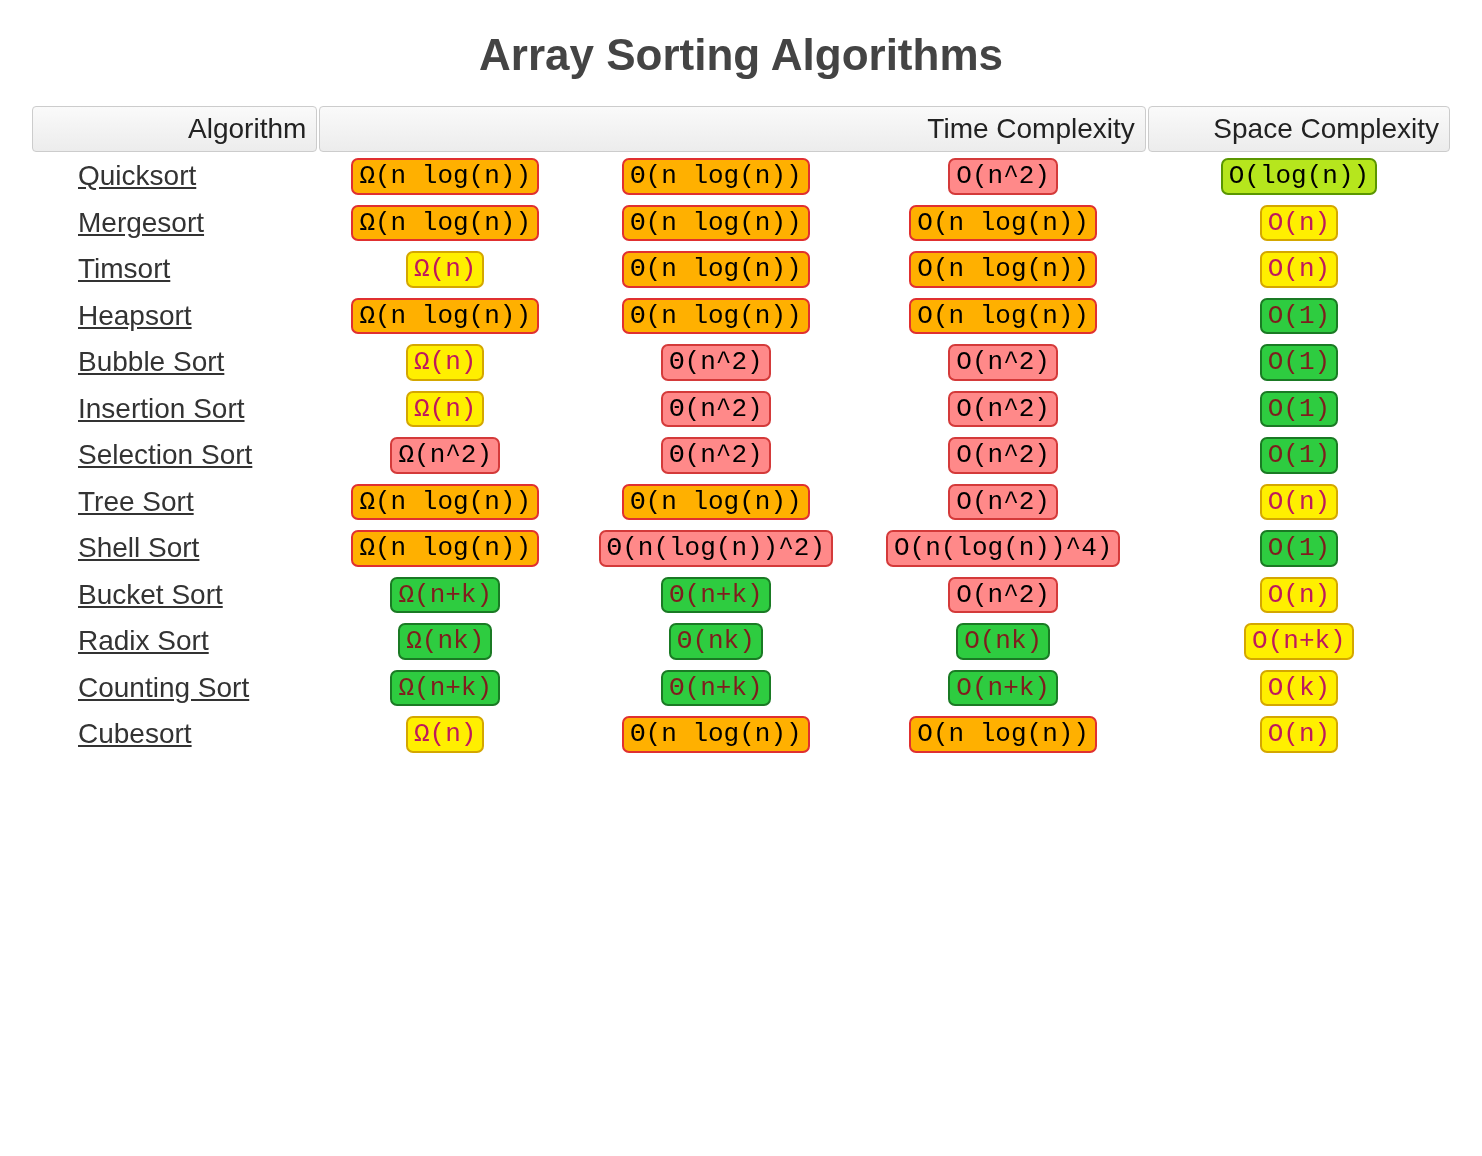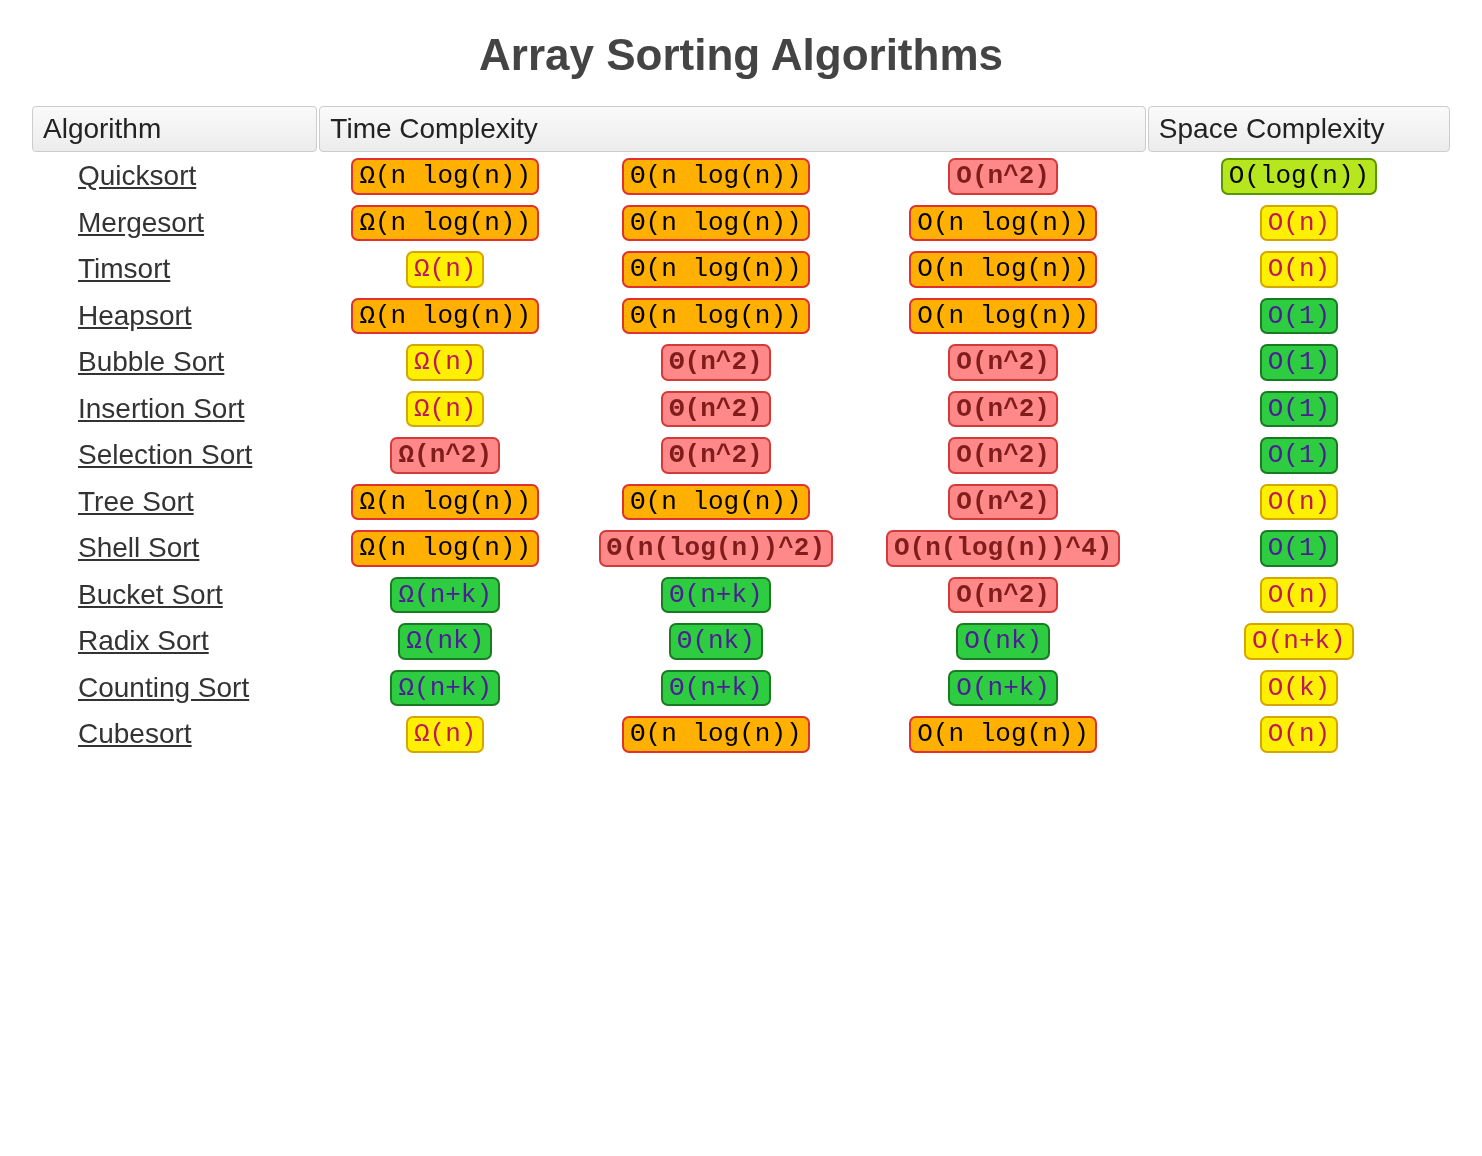--- a/index.html
+++ b/index.html
@@ -17,21 +17,21 @@
     color: #444;
     margin: 10px 0 24px 0;
   }
   table {
     border-collapse: separate;
     border-spacing: 2px;
     width: 100%;
     table-layout: fixed;
   }
   th {
-    text-align: left;
+    text-align: right;
     font-weight: 400;
     font-size: 28px;
     padding: 6px 10px;
     background: linear-gradient(#fafafa, #ececec);
     border: 1px solid #ccc;
     border-radius: 4px;
     color: #222;
   }
   th.empty {
     background: linear-gradient(#fafafa, #ececec);
@@ -56,25 +56,25 @@
   .tag {
     display: inline-block;
     font-family: "Courier New", Courier, monospace;
     font-size: 26px;
     padding: 0px 6px;
     border-radius: 7px;
     border: 2px solid;
     line-height: 1.25;
     white-space: nowrap;
   }
-  .green  { background: #2ecc40; border-color: #1a7a24; color: #4c1d95; }
+  .green  { background: #2ecc40; border-color: #1a7a24; color: #7f1d1d; }
   .lime   { background: #b6e61d; border-color: #5a9600; color: #000; }
   .yellow { background: #ffef00; border-color: #d4a700; color: #be185d; }
   .orange { background: #ffb000; border-color: #e03030; color: #000; }
-  .red    { background: #ff8989; border-color: #d43a3a; color: #7f1d1d; font-weight: bold; }
+  .red    { background: #ff8989; border-color: #d43a3a; color: #000000; }
   col.c-algo  { width: 17%; }
   col.c-best  { width: 15%; }
   col.c-avg   { width: 17%; }
   col.c-worst { width: 17%; }
   col.c-space { width: 18%; }
 </style>
 </head>
 <body>
 
 <h1>Array Sorting Algorithms</h1>

